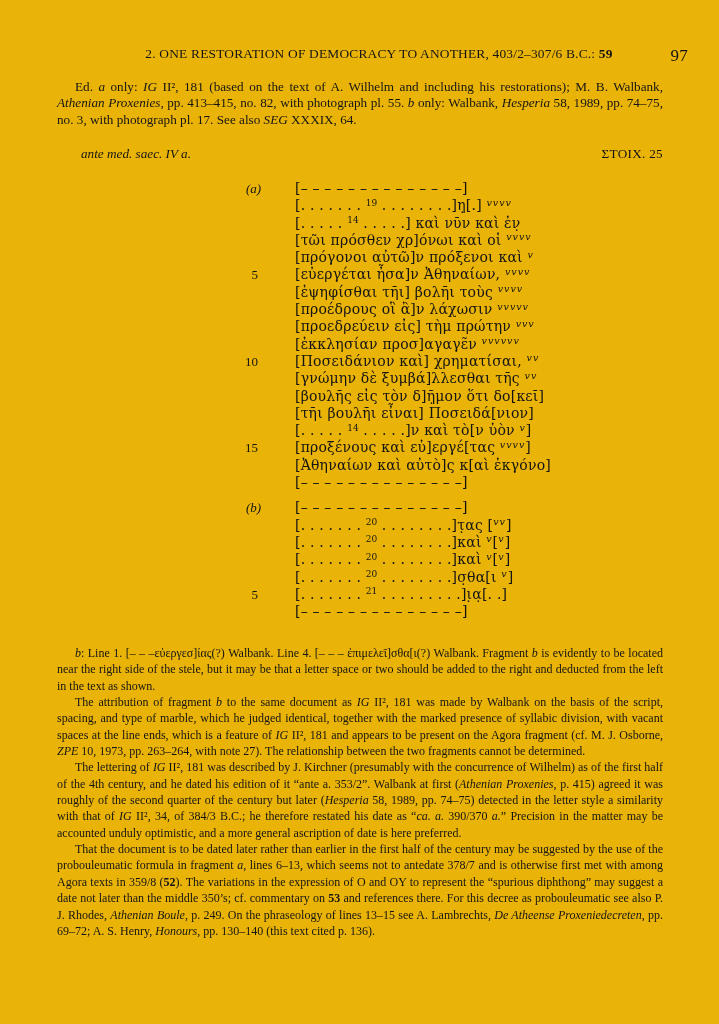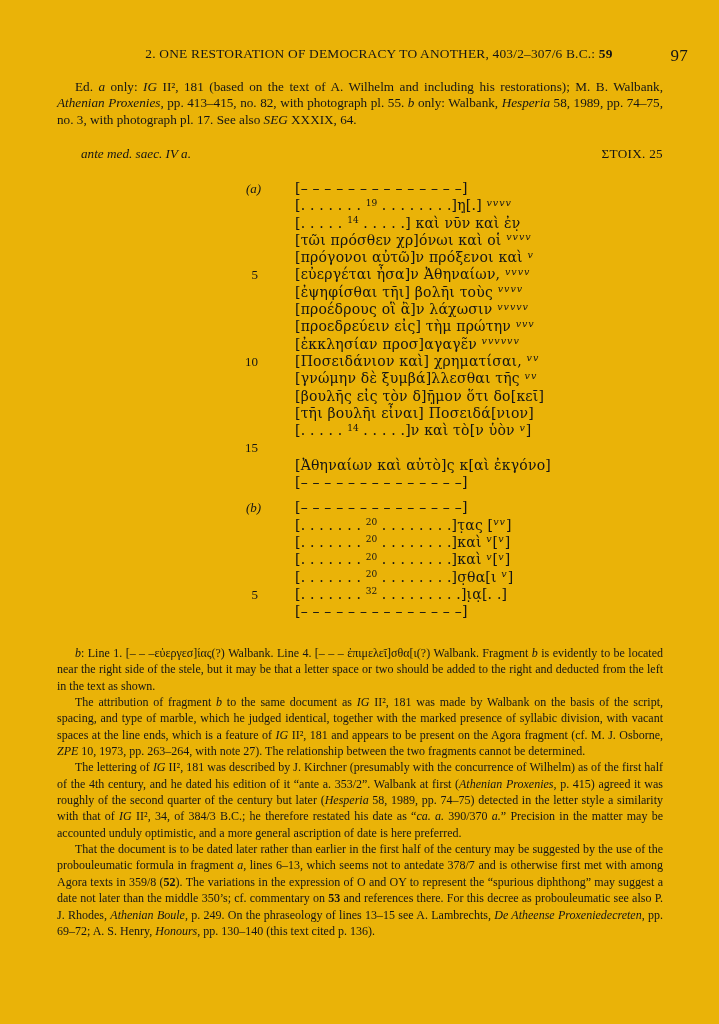--- a/index.html
+++ b/index.html
@@ -107,20 +107,21 @@
           <div class="ins-text"><span>[βουλῆς εἰς τὸν δ]ῆ̣μον ὅτι δο[κεῖ]</span></div>
         </div>
         <div class="ins-row">
           <div class="ins-text"><span>[τῆι βουλῆι εἶναι] Ποσειδά[νιον]</span></div>
         </div>
         <div class="ins-row">
           <div class="ins-text"><span>[. . . . . </span><span class="seg-n">14</span><span> . . . . .]ν καὶ τὸ[ν ὑὸν </span><span class="seg-v">v</span><span>]</span></div>
         </div>
         <div class="ins-row">
           <div class="ins-num">15</div>
+          <div class="ins-text"><span>[προξένους καὶ εὐ]εργέ[τας </span><span class="seg-v">vvvv</span><span>]</span></div>
         </div>
         <div class="ins-row">
           <div class="ins-text"><span>[Ἀθηναίων καὶ αὐτὸ]ς κ[αὶ ἐκγόνο]</span></div>
         </div>
         <div class="ins-row">
           <div class="ins-text"><span>[– – – – – – – – – – – – – –]</span></div>
         </div>
       </div>
       <div class="fragment">
         <div class="frag-label">(b)</div>
@@ -134,21 +135,21 @@
           <div class="ins-text"><span>[. . . . . . . </span><span class="seg-n">20</span><span> . . . . . . . .]καὶ </span><span class="seg-v">v</span><span>[</span><span class="seg-v">v</span><span>]</span></div>
         </div>
         <div class="ins-row">
           <div class="ins-text"><span>[. . . . . . . </span><span class="seg-n">20</span><span> . . . . . . . .]καὶ </span><span class="seg-v">v</span><span>[</span><span class="seg-v">v</span><span>]</span></div>
         </div>
         <div class="ins-row">
           <div class="ins-text"><span>[. . . . . . . </span><span class="seg-n">20</span><span> . . . . . . . .]σ̣θα[ι </span><span class="seg-v">v</span><span>]</span></div>
         </div>
         <div class="ins-row">
           <div class="ins-num">5</div>
-          <div class="ins-text"><span>[. . . . . . . </span><span class="seg-n">32</span><span> . . . . . . . . .]ι̣α̣[. .]</span></div>
+          <div class="ins-text"><span>[. . . . . . . </span><span class="seg-n">21</span><span> . . . . . . . . .]ι̣α̣[. .]</span></div>
         </div>
         <div class="ins-row">
           <div class="ins-text"><span>[– – – – – – – – – – – – – –]</span></div>
         </div>
       </div>
     </div>
 
   <div class="commentary">
       <p><span class="seg-i">b</span><span>: Line 1. [– – –εὐεργεσ]ίας(?) Walbank.  Line 4. [– – – ἐπιμελεῖ]σθα[ι(?) Walbank.  Fragment </span><span class="seg-i">b</span><span> is evidently to be located near the right side of the stele, but it may be that a letter space or two should be added to the right and deducted from the left in the text as shown.</span></p>
       <p><span>The attribution of fragment </span><span class="seg-i">b</span><span> to the same document as </span><span class="seg-i">IG</span><span> II², 181 was made by Walbank on the basis of the script, spacing, and type of marble, which he judged identical, together with the marked presence of syllabic division, with vacant spaces at the line ends, which is a feature of </span><span class="seg-i">IG</span><span> II², 181 and appears to be present on the Agora fragment (cf. M. J. Osborne, </span><span class="seg-i">ZPE</span><span> 10, 1973, pp. 263–264, with note 27).  The relationship between the two fragments cannot be determined.</span></p>

